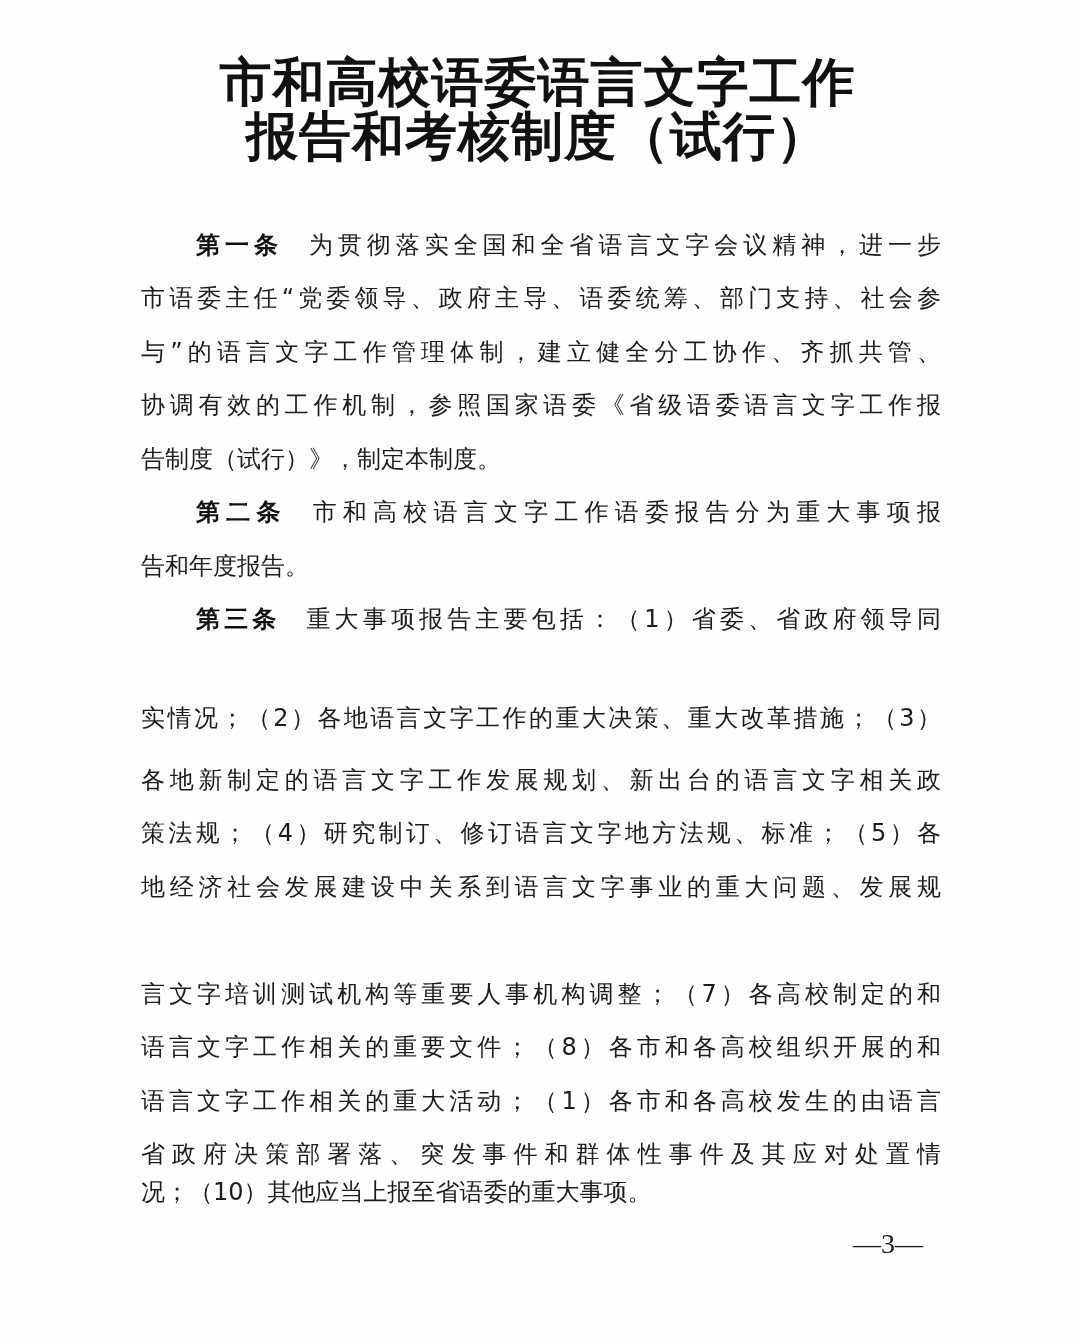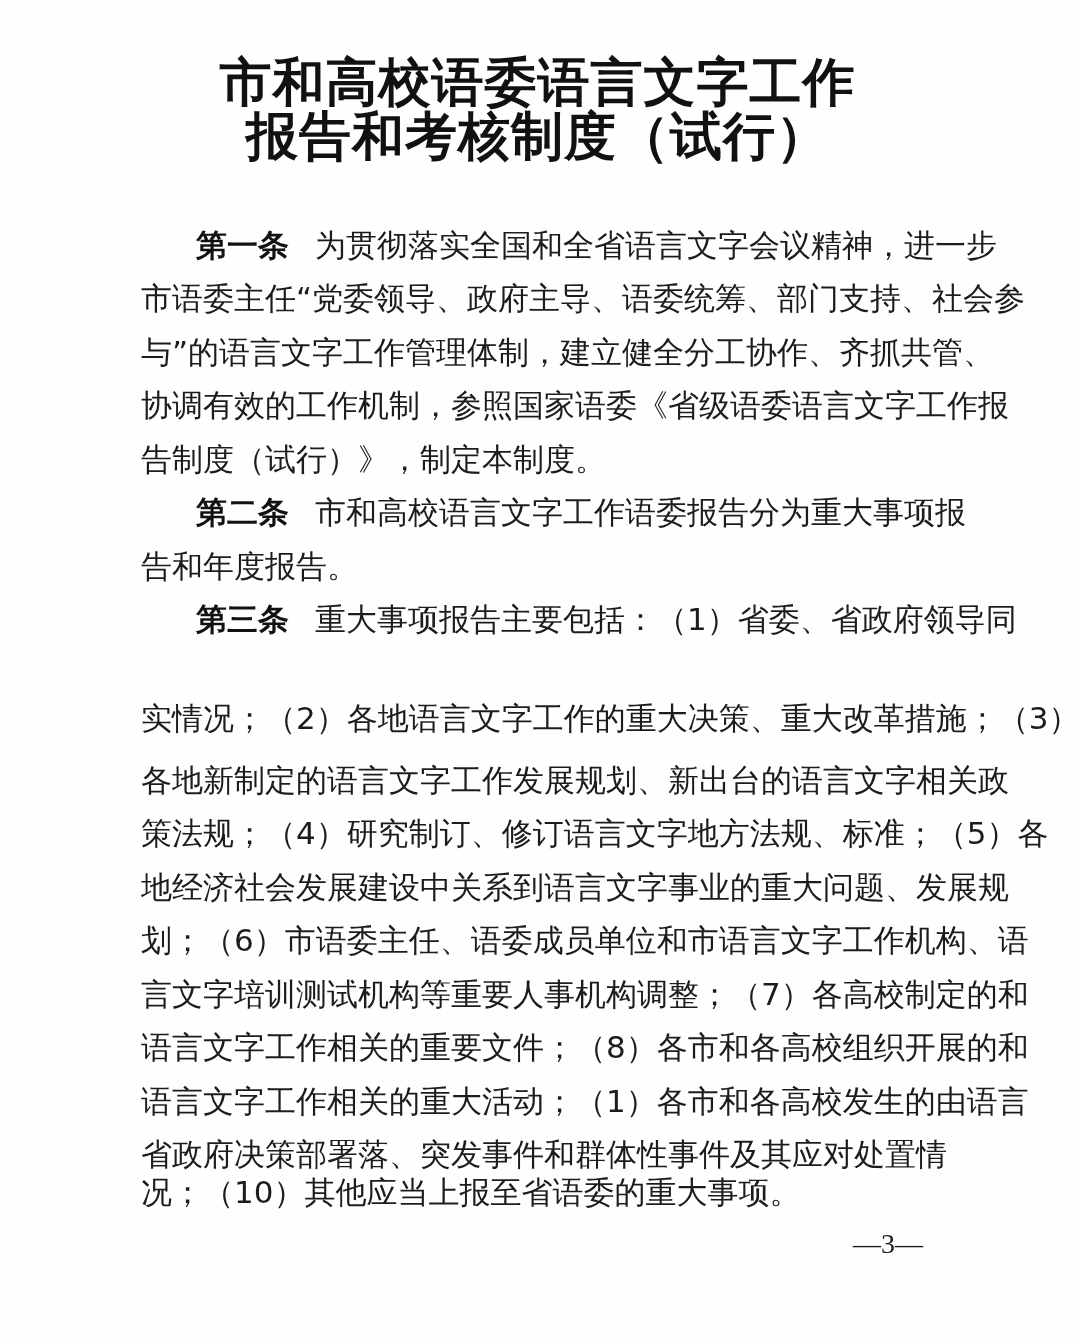--- a/index.html
+++ b/index.html
@@ -37,21 +37,21 @@
     }
     .title-line.t1 { top: 58px; }
     .title-line.t2 { top: 112px; }
 
     .body-line {
       position: absolute;
       left: 141px;
       width: 800px;
       height: 40px;
       font-family: "DejaVu Sans", "Liberation Sans", sans-serif;
-      font-size: 31px;
+      font-size: 24px;
       line-height: 40px;
       color: #1c1c1c;
       white-space: nowrap;
       text-align: justify;
       text-align-last: justify;
       letter-spacing: 0px;
     }
     .body-line.last {
       text-align-last: left;
     }
@@ -92,21 +92,20 @@
   <div class="body-line last" style="top:439px;">告制度（试行）》，制定本制度。</div>
 
   <div class="body-line last" style="top:546px;">告和年度报告。</div>
   <div class="body-line indent" style="top:492px;"><span class="article-label">第二条</span><span>市和高校语言文字工作语委报告分为重大事项报</span></div>
 
   <div class="body-line indent" style="top:599px;"><span class="article-label">第三条</span><span>重大事项报告主要包括：（1）省委、省政府领导同</span></div>
   <div class="body-line" style="top:698px;">实情况；（2）各地语言文字工作的重大决策、重大改革措施；（3）</div>
   <div class="body-line" style="top:760px;">各地新制定的语言文字工作发展规划、新出台的语言文字相关政</div>
   <div class="body-line" style="top:813px;">策法规；（4）研究制订、修订语言文字地方法规、标准；（5）各</div>
   <div class="body-line" style="top:867px;">地经济社会发展建设中关系到语言文字事业的重大问题、发展规</div>
-  <div class="body-line" style="top:920px;">划；（6）市语委主任、语委成员单位和市语言文字工作机构、语</div>
   <div class="body-line" style="top:974px;">言文字培训测试机构等重要人事机构调整；（7）各高校制定的和</div>
   <div class="body-line" style="top:1027px;">语言文字工作相关的重要文件；（8）各市和各高校组织开展的和</div>
   <div class="body-line" style="top:1081px;">语言文字工作相关的重大活动；（1）各市和各高校发生的由语言</div>
   <div class="body-line" style="top:1134px;">省政府决策部署落、突发事件和群体性事件及其应对处置情</div>
   <div class="body-line last" style="top:1172px;">况；（10）其他应当上报至省语委的重大事项。</div>
 
   <div class="page-number">—3—</div>
 </div>
 
 </body></html>

